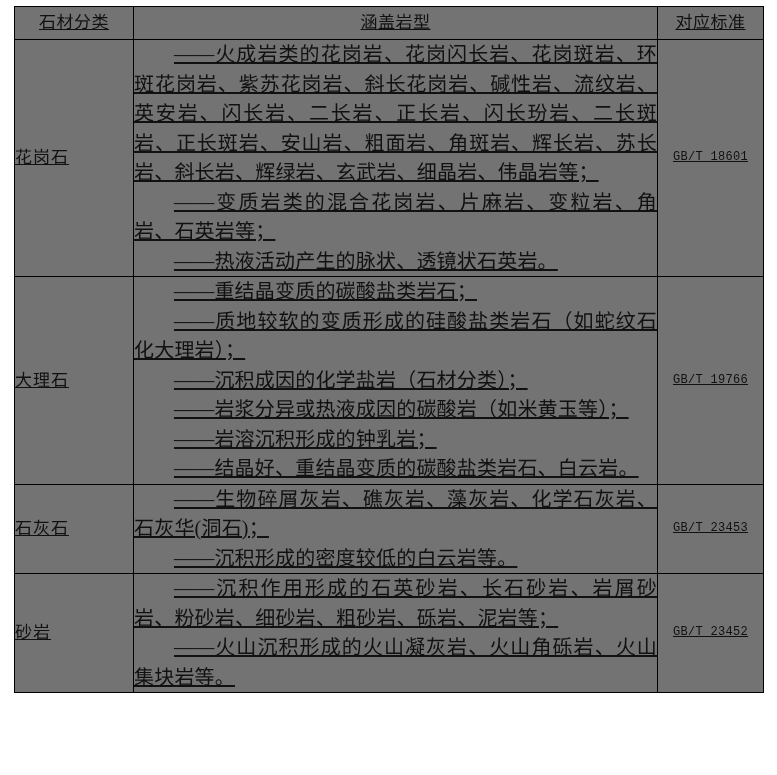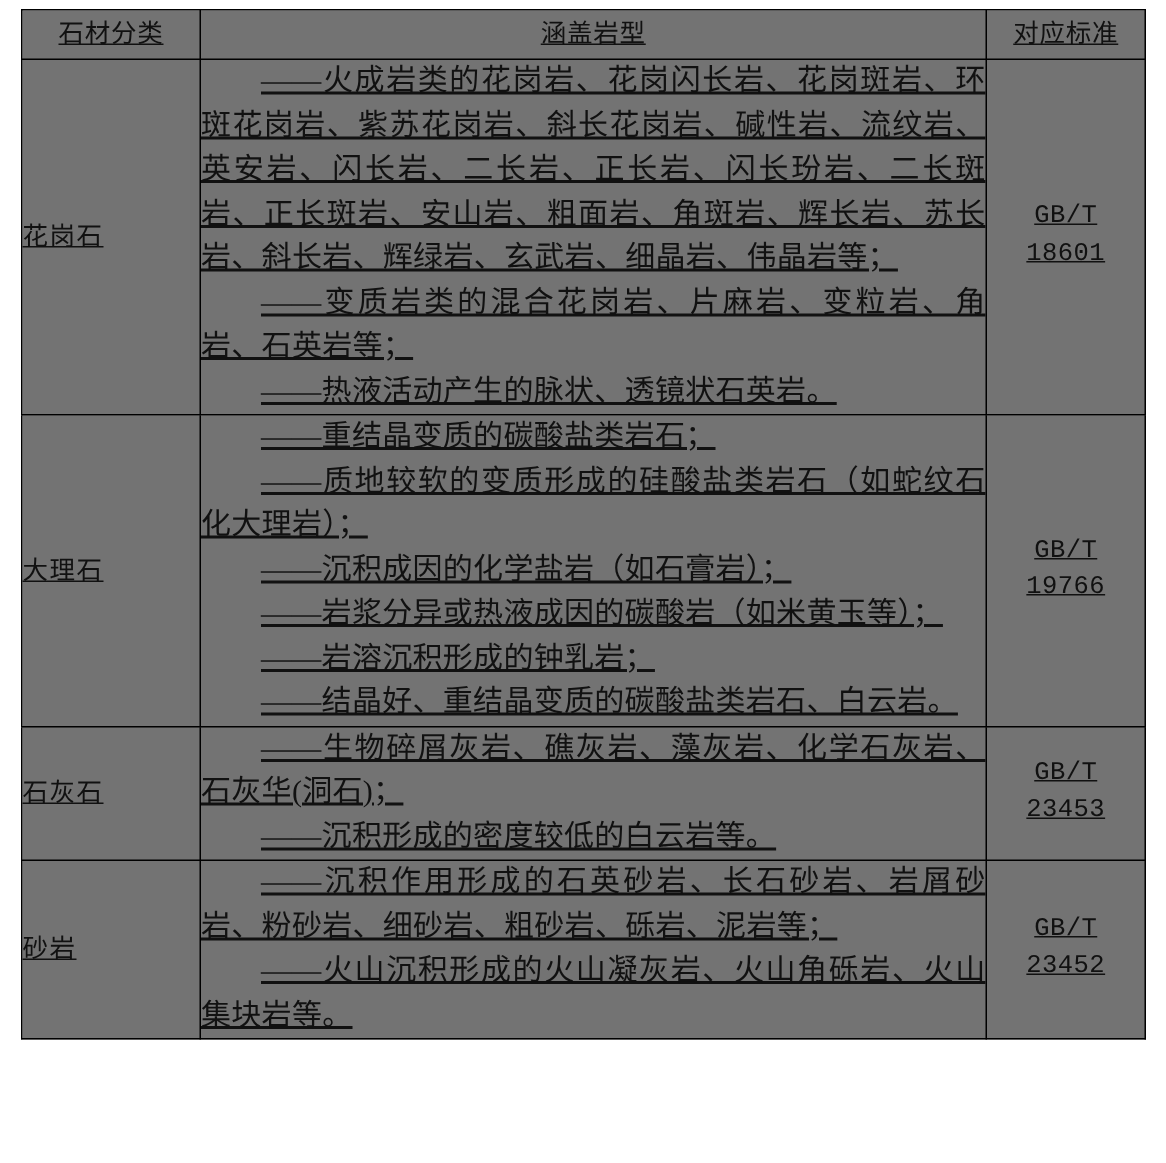--- a/index.html
+++ b/index.html
@@ -86,21 +86,21 @@
     text-align: justify;
     text-justify: inter-character;
   }
   .rock-cell p:last-child {
     text-align: justify;
   }
 
   
   .std-cell {
     text-align: center;
-    font-size: 17px;
+    font-size: 12px;
     line-height: 1.45;
     letter-spacing: 0.3px;
     color: #111111;
     font-family: "Liberation Mono", "DejaVu Sans Mono", monospace;
   }
   .std-cell.zh {
     font-family: "Liberation Serif", "DejaVu Serif", serif;
     font-size: 16.5px;
     line-height: 1.7;
     letter-spacing: 0.5px;
@@ -136,21 +136,21 @@
           <p>——热液活动产生的脉状、透镜状石英岩。</p>
         </td>
         <td class="std-cell">GB/T 18601</td>
       </tr>
 
       <tr>
         <td class="cat-cell">大理石</td>
         <td class="rock-cell">
           <p>——重结晶变质的碳酸盐类岩石；</p>
           <p>——质地较软的变质形成的硅酸盐类岩石（如蛇纹石化大理岩）；</p>
-          <p>——沉积成因的化学盐岩（如石膏岩）；</p>
+          <p>——沉积成因的化学盐岩（石材分类）；</p>
           <p>——岩浆分异或热液成因的碳酸岩（如米黄玉等）；</p>
           <p>——岩溶沉积形成的钟乳岩；</p>
           <p>——结晶好、重结晶变质的碳酸盐类岩石、白云岩。</p>
         </td>
         <td class="std-cell">GB/T 19766</td>
       </tr>
 
       <tr>
         <td class="cat-cell">石灰石</td>
         <td class="rock-cell">

